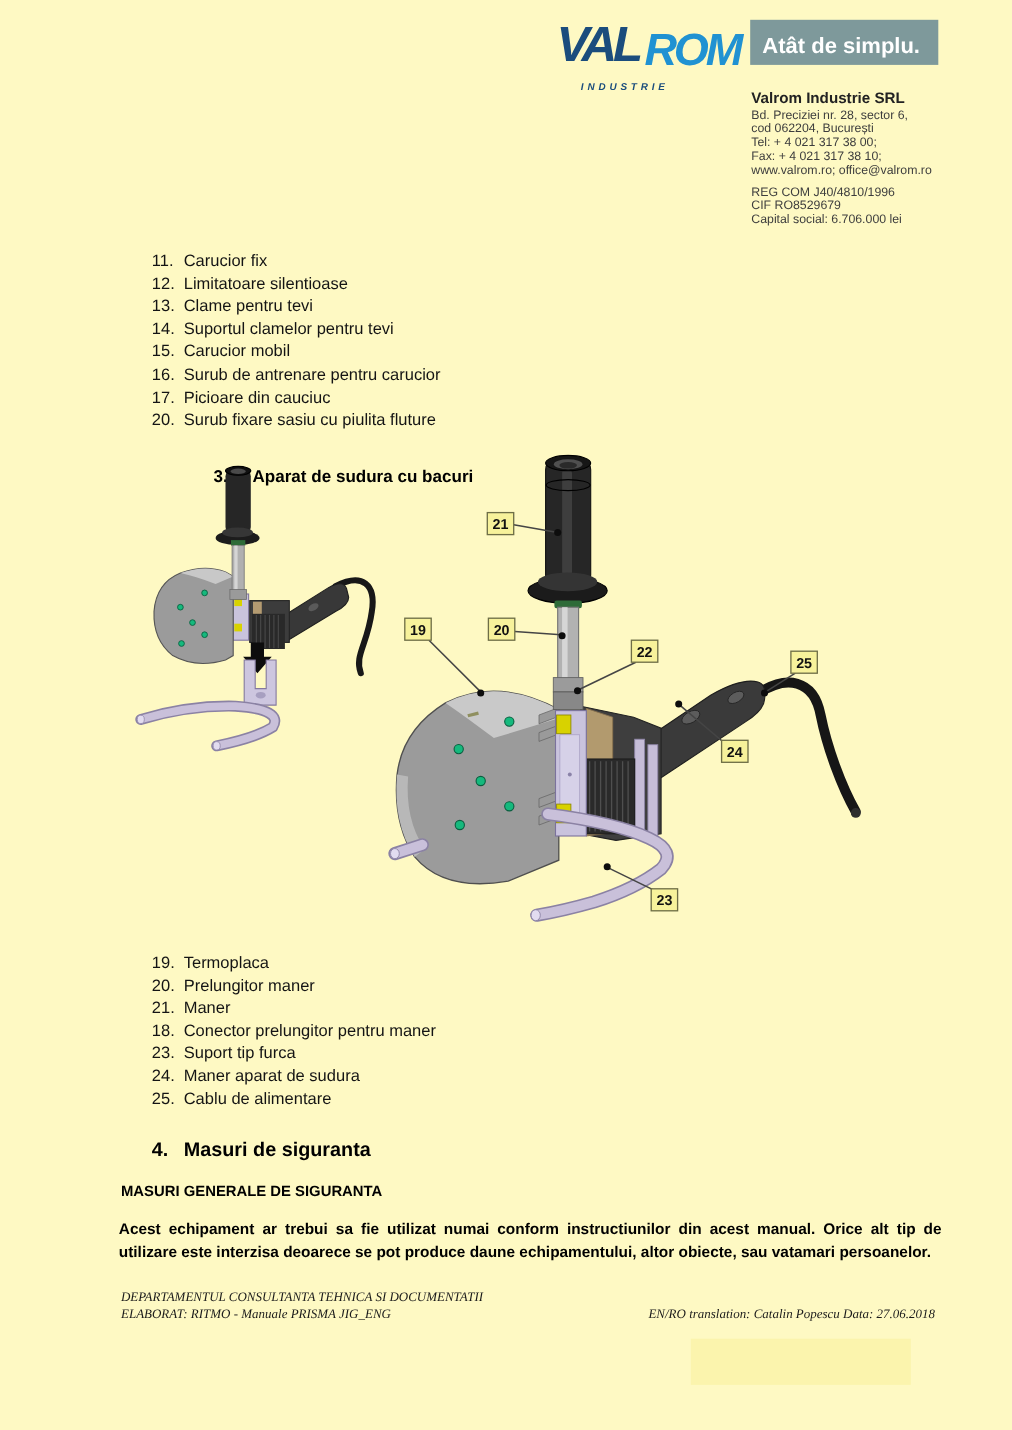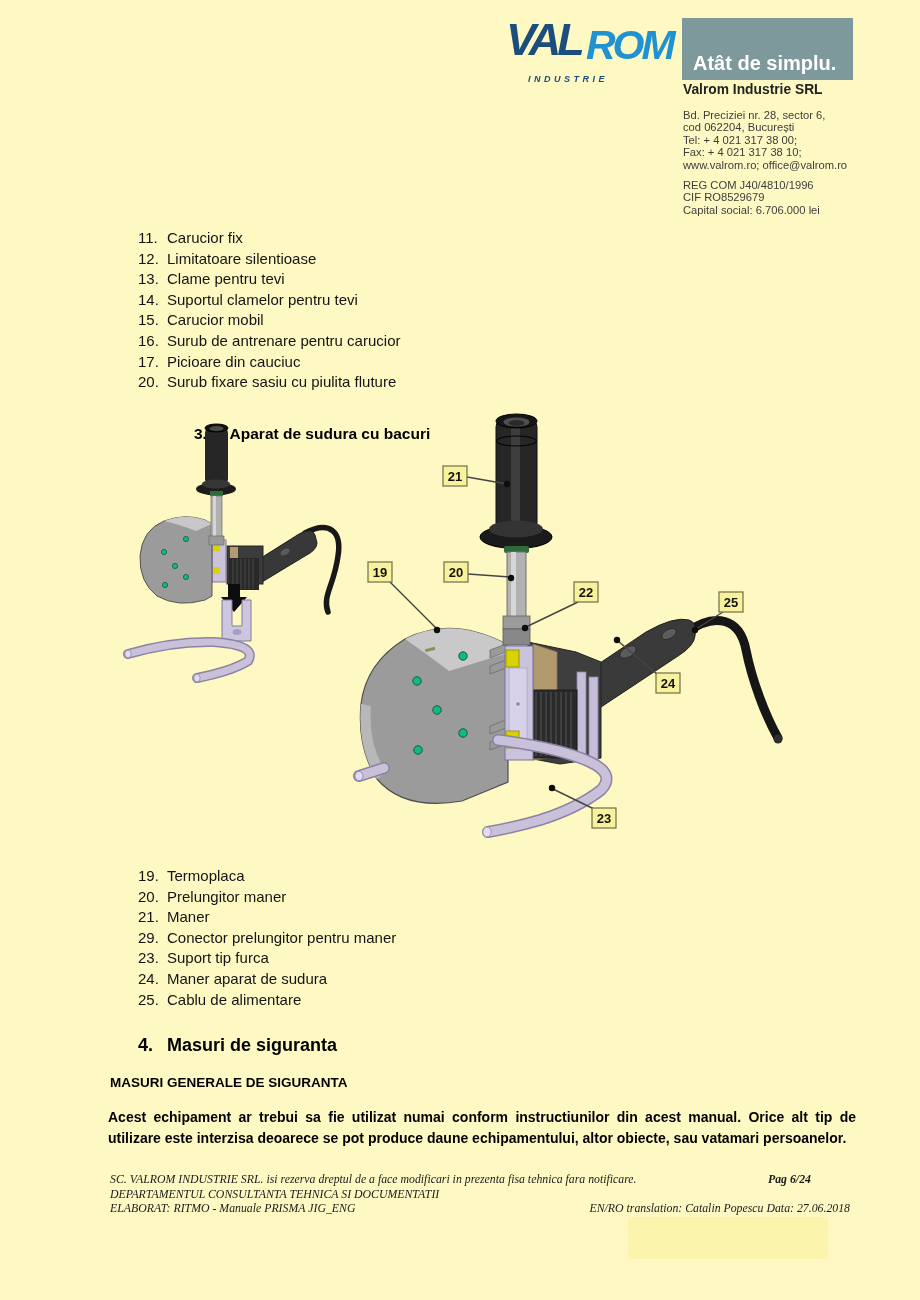--- a/index.html
+++ b/index.html
@@ -7,25 +7,25 @@
         font-family:"Liberation Sans",sans-serif;color:#111;}
 
   
   .logo{position:absolute;left:506px;top:20px;width:178px;height:58px;}
   .logo-val{position:absolute;left:0;top:-6px;font-style:italic;font-weight:900;font-size:45px;
             letter-spacing:-4px;color:#1b4d7d;}
   .logo-rom{position:absolute;left:80px;top:2px;font-style:italic;font-weight:900;font-size:41px;
             letter-spacing:-3px;color:#2092d2;}
   .logo-ind{position:absolute;left:22px;top:54px;font-style:italic;font-weight:700;font-size:9px;
             letter-spacing:3.5px;color:#1b4d7d;}
-  .tagline{position:absolute;left:682px;top:18px;width:171px;height:62px;background:#7e999b;
+  .tagline{position:absolute;left:682px;top:18px;width:171px;height:41px;background:#7e999b;
            display:flex;align-items:flex-end;padding-left:11px;box-sizing:border-box;}
   .tagline span{font-weight:700;font-size:20px;color:#ffffff;margin-bottom:5px;}
   .company{position:absolute;left:683px;top:84px;font-size:11.2px;line-height:12.6px;color:#3d3d3d;}
-  .company .cname{font-size:13.8px;font-weight:700;color:#222;margin-bottom:12px;}
+  .company .cname{font-size:13.8px;font-weight:700;color:#222;margin-bottom:2px;}
   .company .grp{margin-top:7px;}
 
   
   .plist{position:absolute;left:138px;font-size:15px;color:#141414;}
   .plist .row{display:flex;height:20.6px;align-items:baseline;line-height:20.6px;}
   .plist .num{width:29px;flex:none;}
 
   .h32{position:absolute;left:194px;top:394px;font-size:15.5px;font-weight:700;display:flex;gap:14px;color:#000;margin-top:31px;}
   .h4{position:absolute;left:138px;top:1035px;font-size:18px;font-weight:700;display:flex;gap:14px;color:#000;}
   .subhead{position:absolute;left:110px;top:1075px;font-size:13.5px;font-weight:700;color:#000;}
@@ -264,21 +264,21 @@
       </div>
     <div class="row">
         <span class="num">20.</span>
         <span>Prelungitor maner</span>
       </div>
     <div class="row">
         <span class="num">21.</span>
         <span>Maner</span>
       </div>
     <div class="row">
-        <span class="num">29.</span>
+        <span class="num">18.</span>
         <span>Conector prelungitor pentru maner</span>
       </div>
     <div class="row">
         <span class="num">23.</span>
         <span>Suport tip furca</span>
       </div>
     <div class="row">
         <span class="num">24.</span>
         <span>Maner aparat de sudura</span>
       </div>
@@ -289,24 +289,20 @@
   </div>
 
   <div class="h4">
     <span>4.</span>
     <span>Masuri de siguranta</span>
   </div>
   <div class="subhead">MASURI GENERALE DE SIGURANTA</div>
   <div class="para">Acest echipament ar trebui sa fie utilizat numai conform instructiunilor din acest manual. Orice alt tip de utilizare este interzisa deoarece se pot produce daune echipamentului, altor obiecte, sau vatamari persoanelor.</div>
 
   <div class="footer">
-    <div class="f1">
-      <span>SC. VALROM INDUSTRIE SRL. isi rezerva dreptul de a face modificari in prezenta fisa tehnica fara notificare.</span>
-      <span class="pag">Pag 6/24</span>
-    </div>
     <div>DEPARTAMENTUL CONSULTANTA TEHNICA SI DOCUMENTATII</div>
     <div class="f3">
       <span>ELABORAT: RITMO - Manuale PRISMA JIG_ENG</span>
       <span>EN/RO translation: Catalin Popescu Data: 27.06.2018</span>
     </div>
   </div>
 
   <div class="hl-box"></div>
 </div>
 

